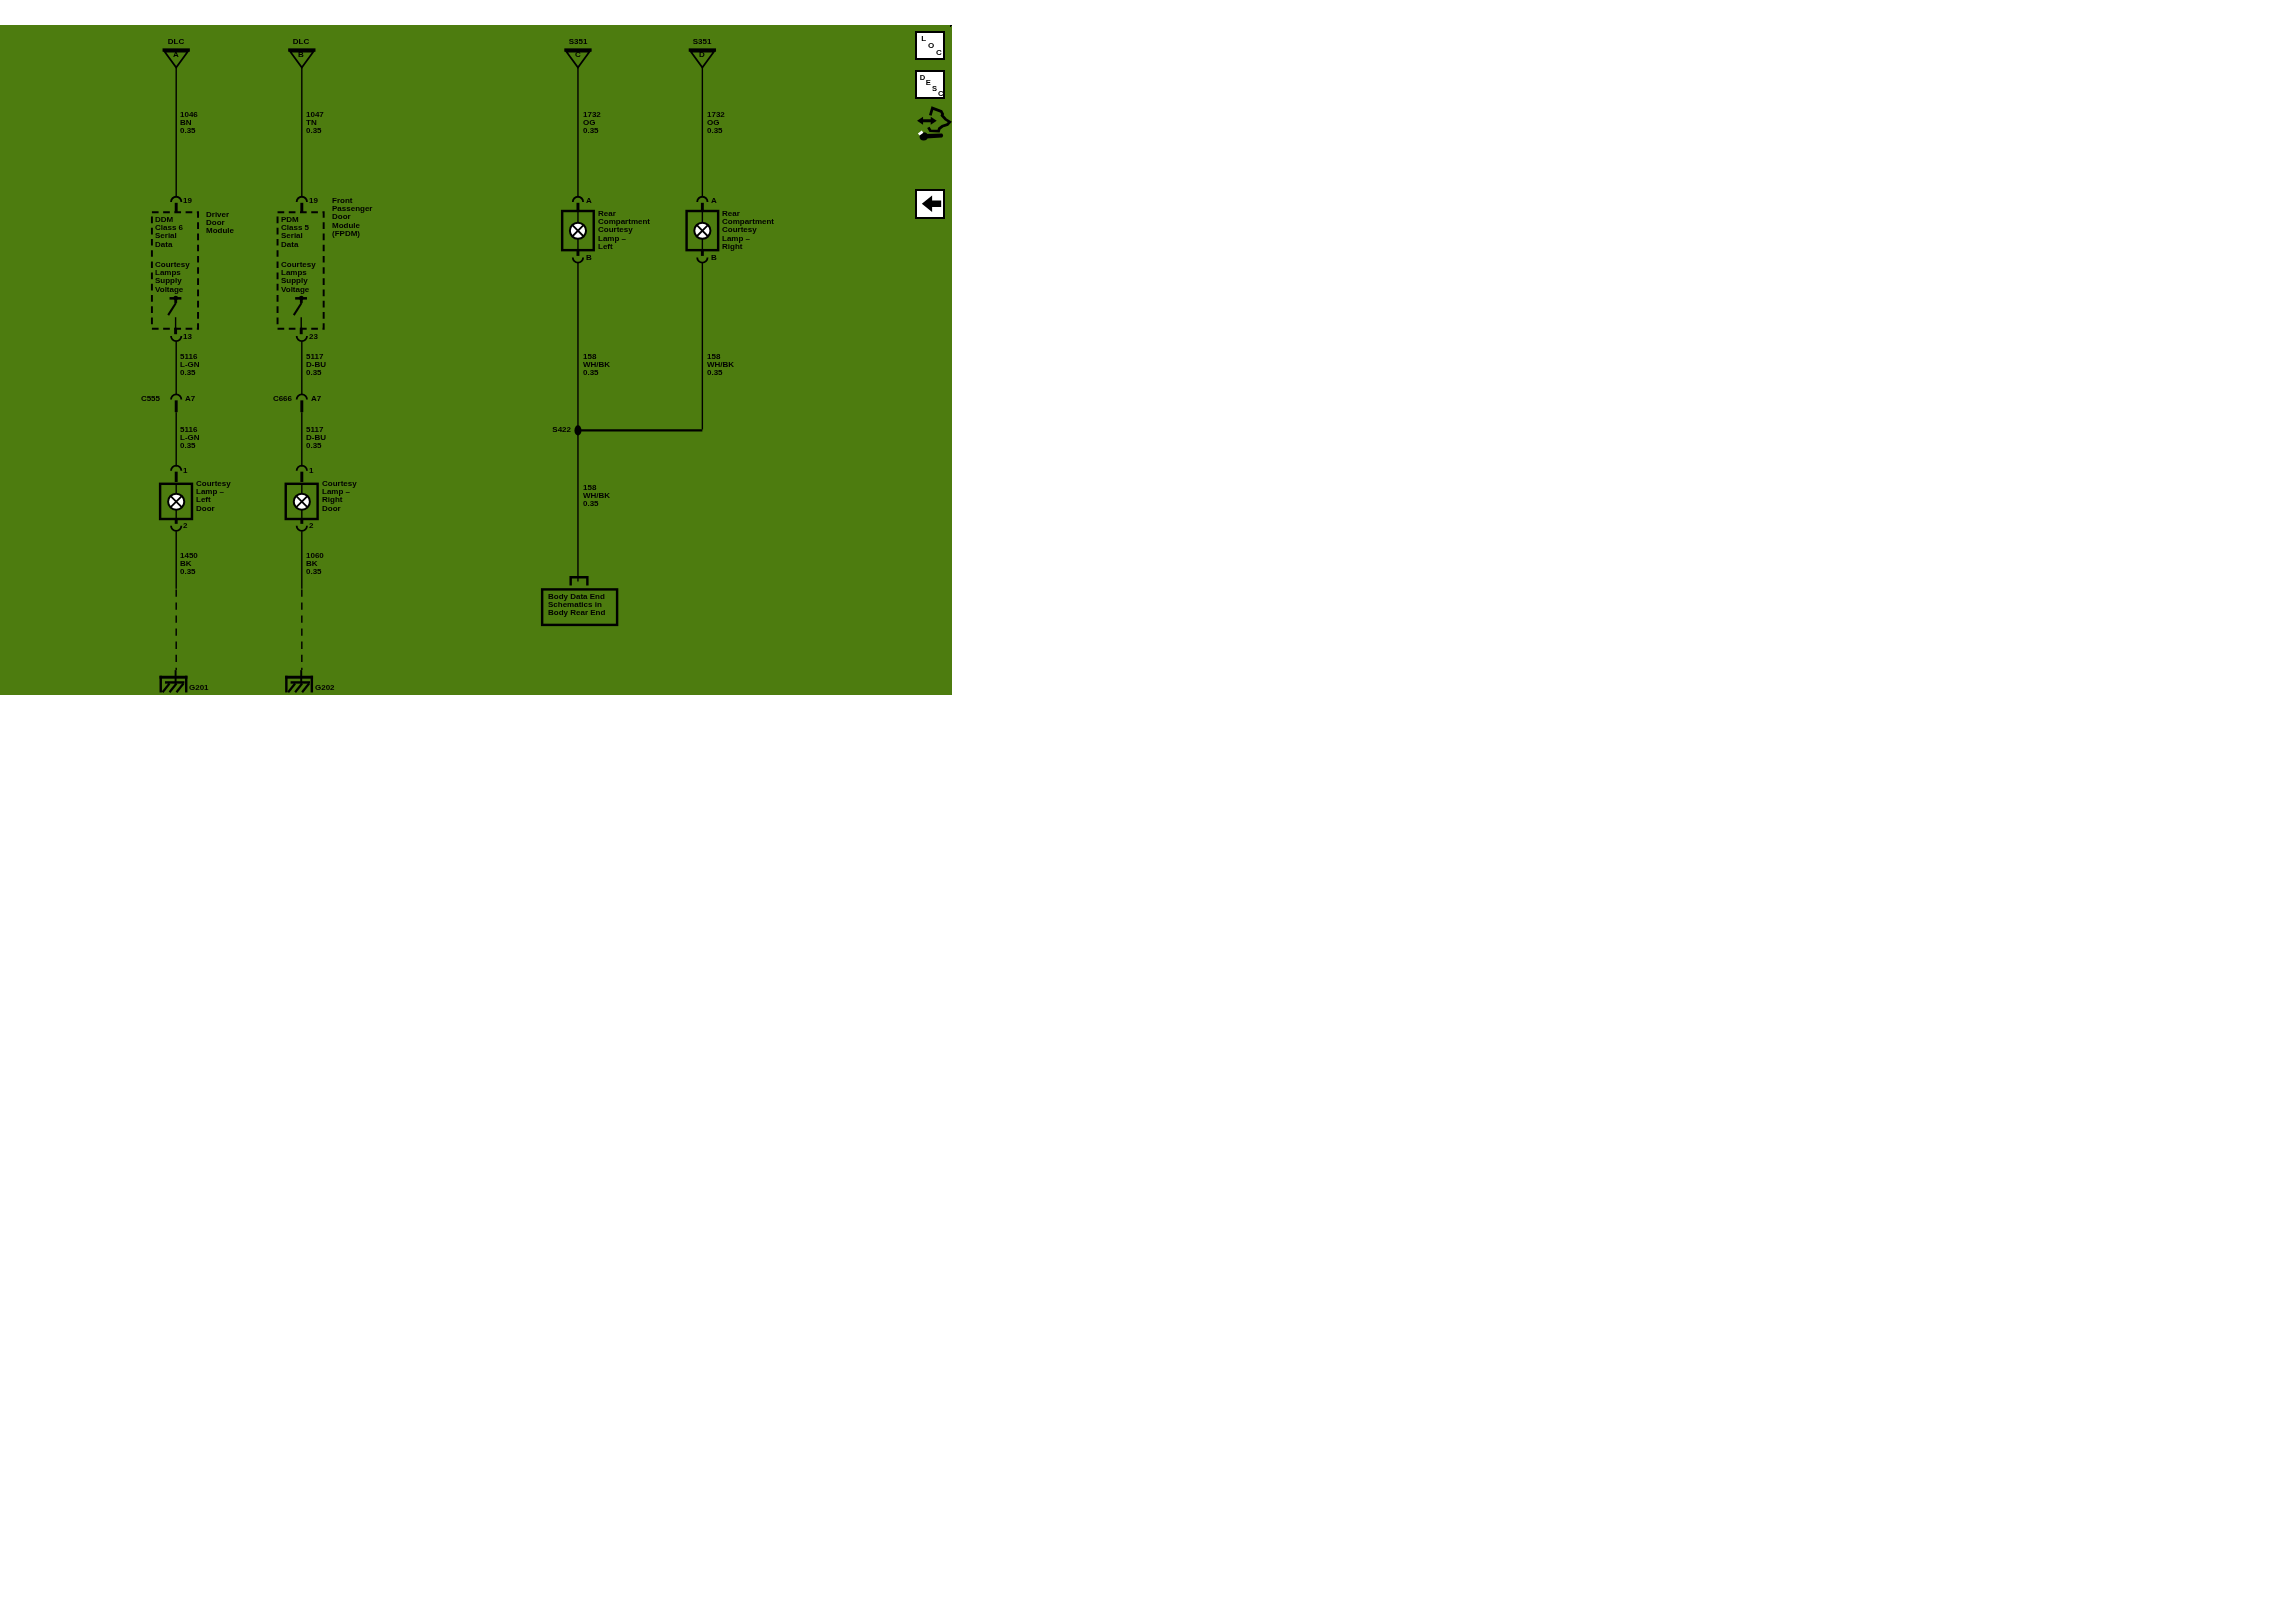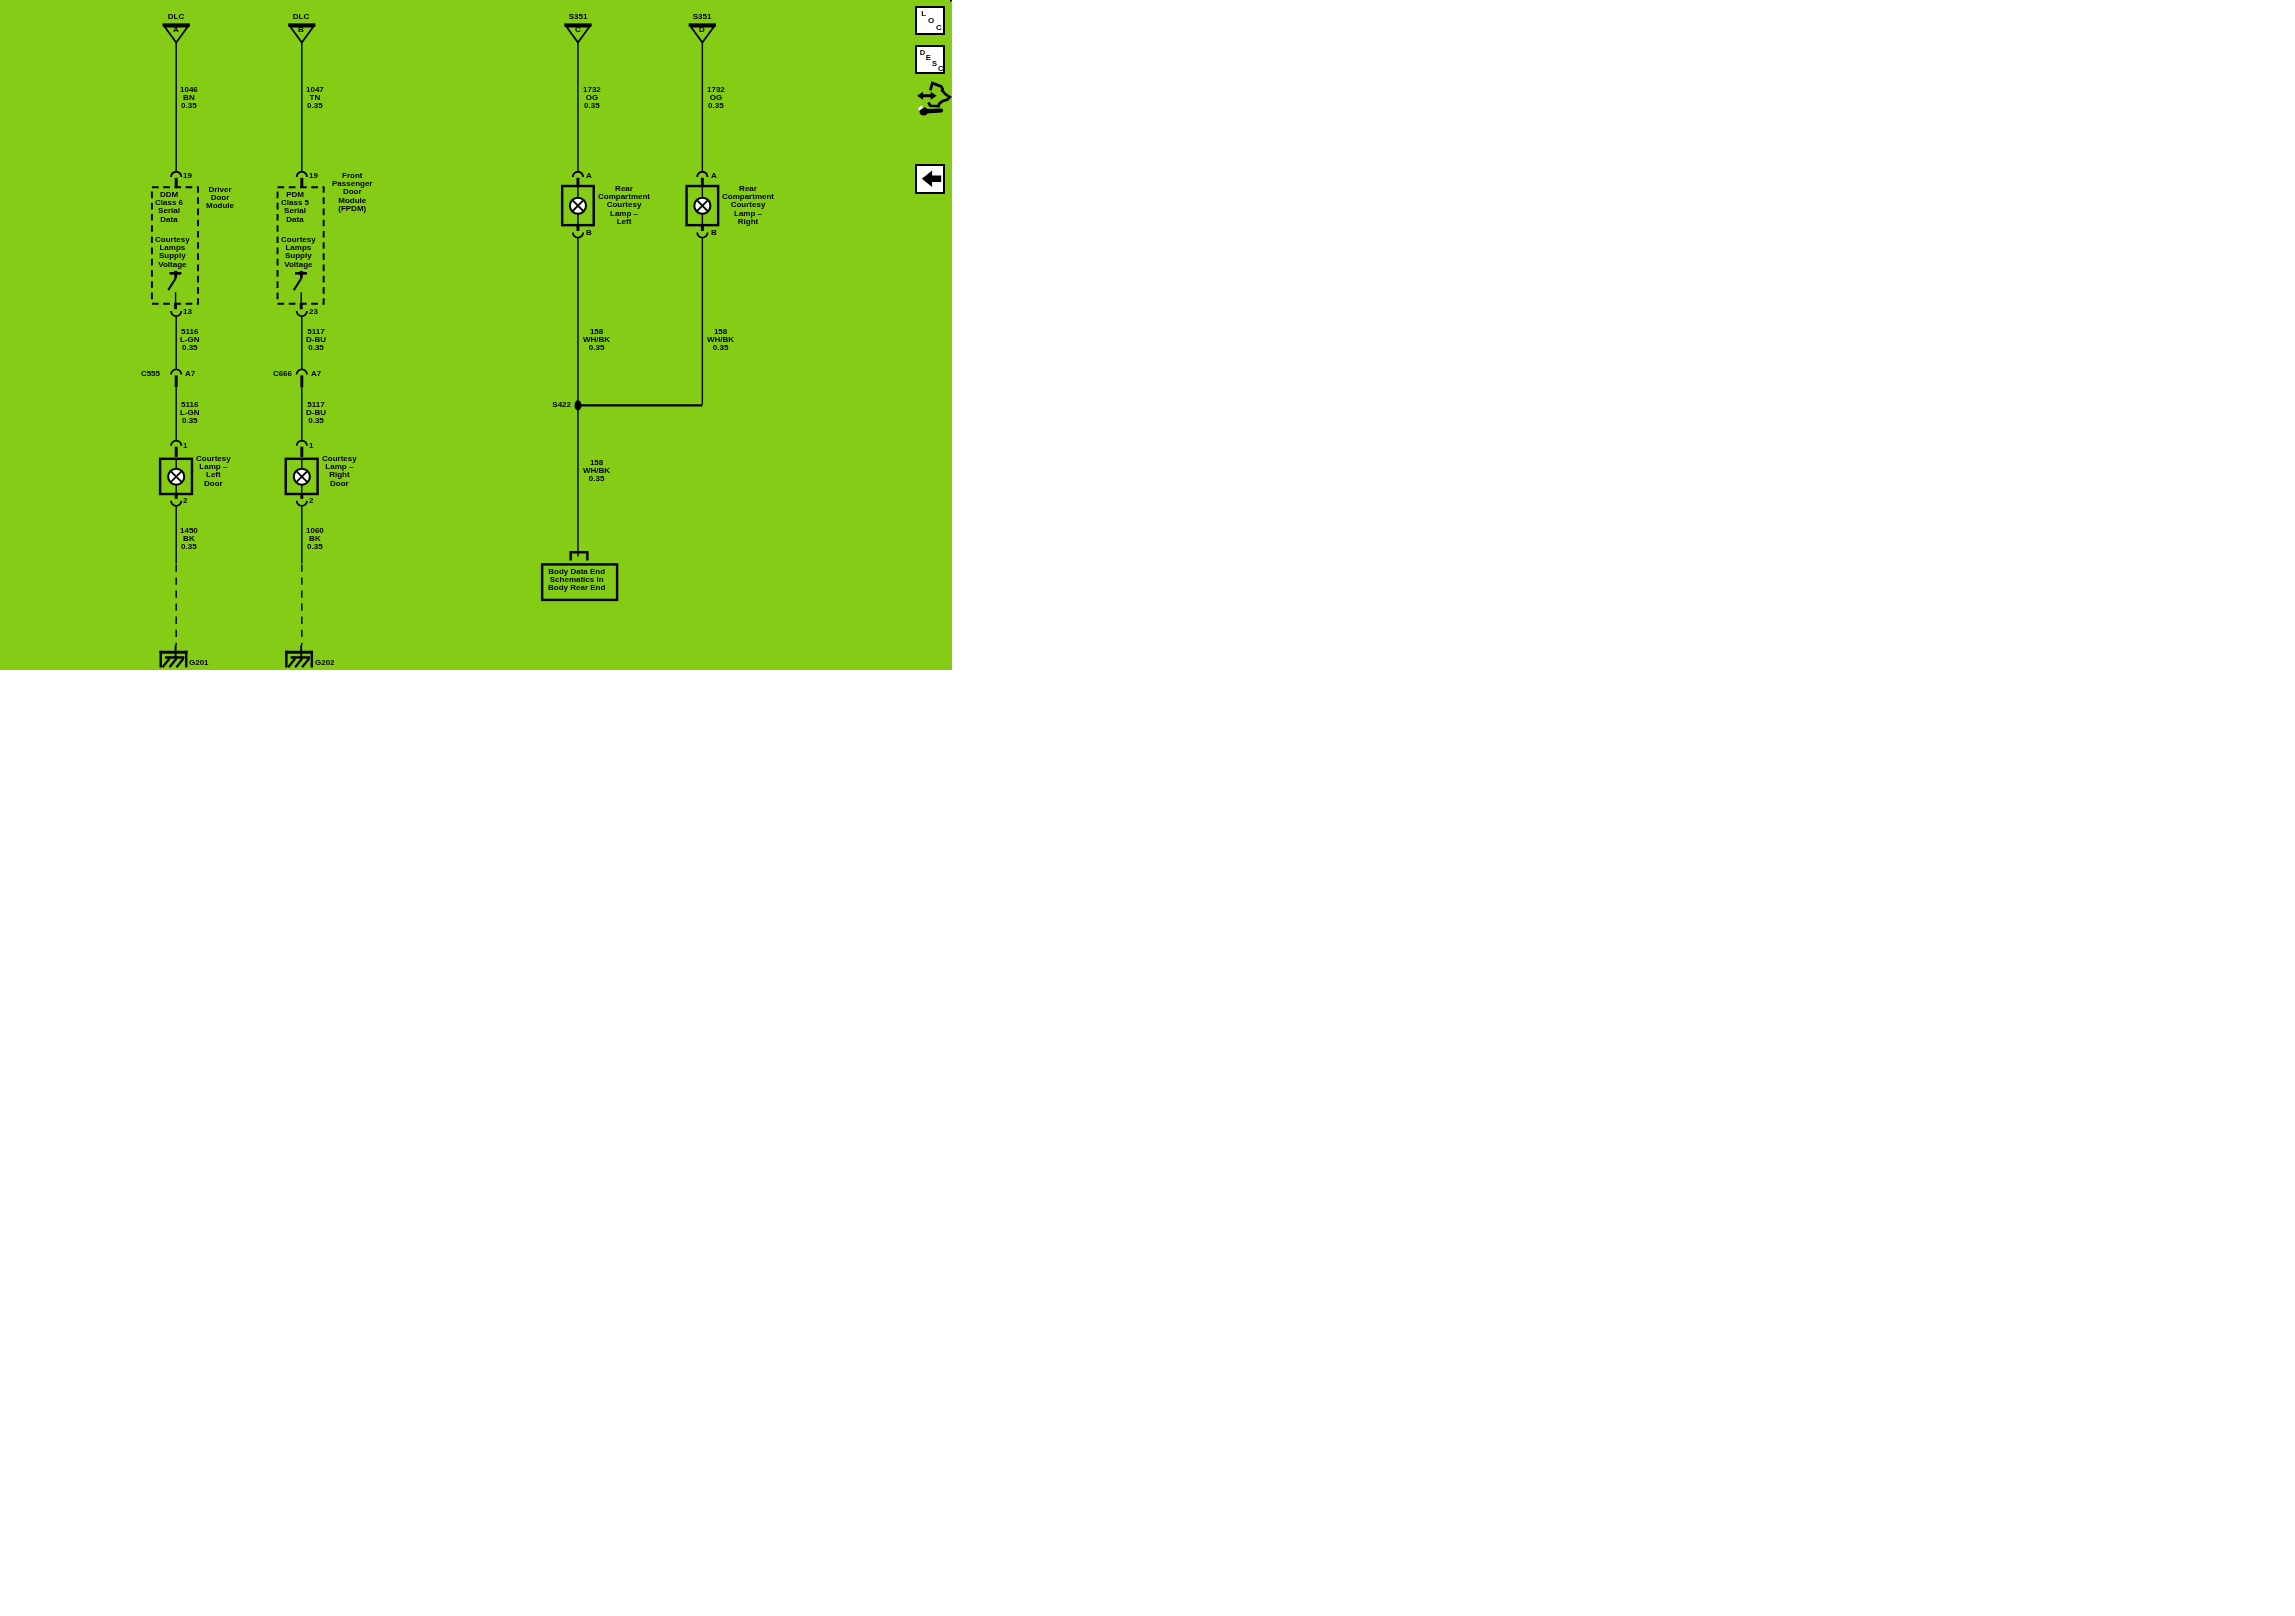--- a/index.html
+++ b/index.html
@@ -1,20 +1,20 @@
 <!DOCTYPE html>
 <html style="font-size:9.7px"><head>
 <meta charset="utf-8">
 <style>
   html,body{margin:0;padding:0;background:#ffffff;}
-  #canvas{position:relative;width:952px;height:670px;background:#84cc16;overflow:hidden;
-          font-family:"Liberation Sans",sans-serif;}
+  #canvas{position:relative;width:952px;height:670px;background:#4d7c0f;overflow:hidden;
+          font-family:"Liberation Sans",sans-serif;margin-top:25px;}
   svg{position:absolute;left:0;top:0;}
   .t{position:absolute;font-weight:700;font-size:8px;line-height:8.2px;color:#000;
-     white-space:pre-line;letter-spacing:0;text-align:center;}
+     white-space:pre-line;letter-spacing:0;}
   .ctr{text-align:center;}
   .rt{text-align:right;}
   .btn{position:absolute;box-sizing:border-box;border:2.1px solid #000;background:#fff;}
   .btn span{position:absolute;font-weight:700;color:#000;line-height:1;}
   .iconwrap{position:absolute;}
   .frag{position:absolute;background:#000;}
 </style>
 </head>
 <body>
 

